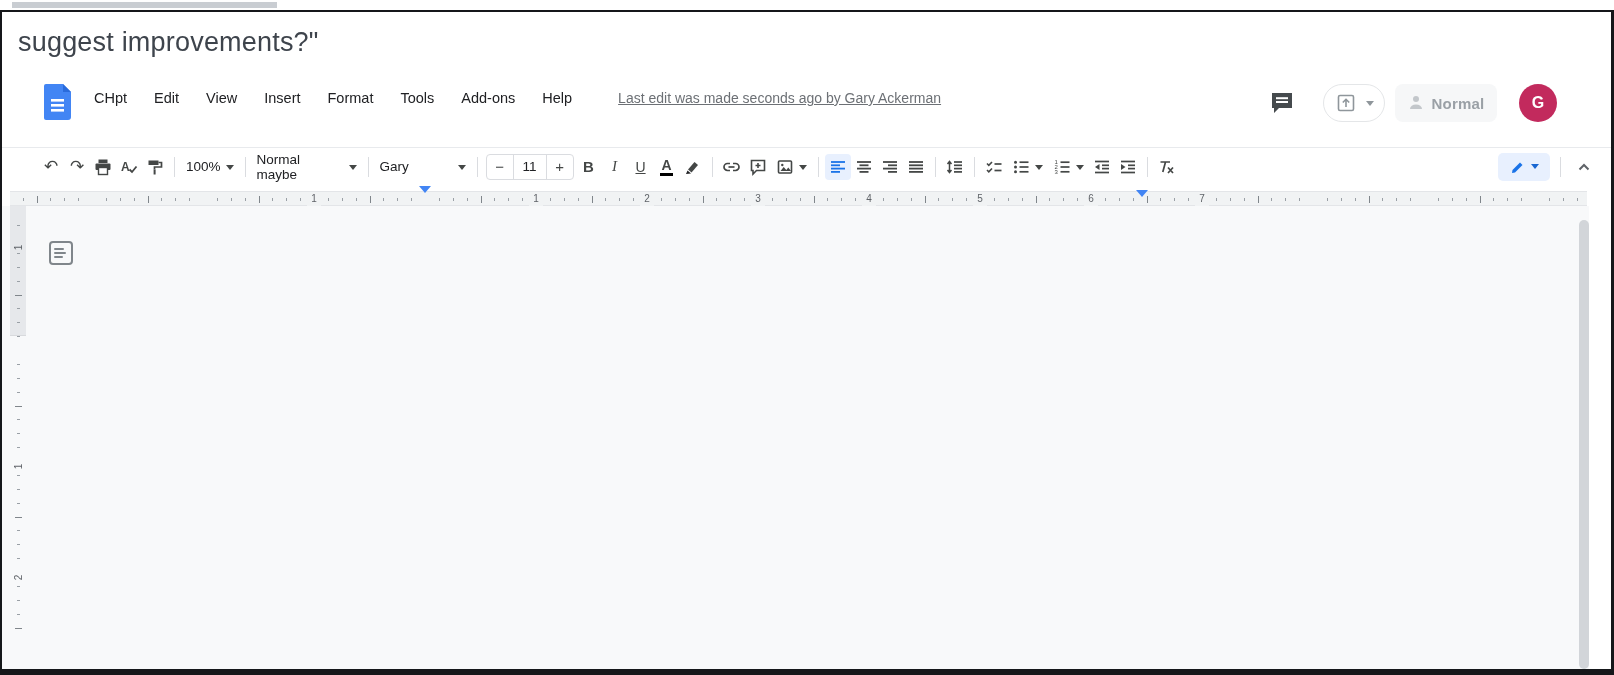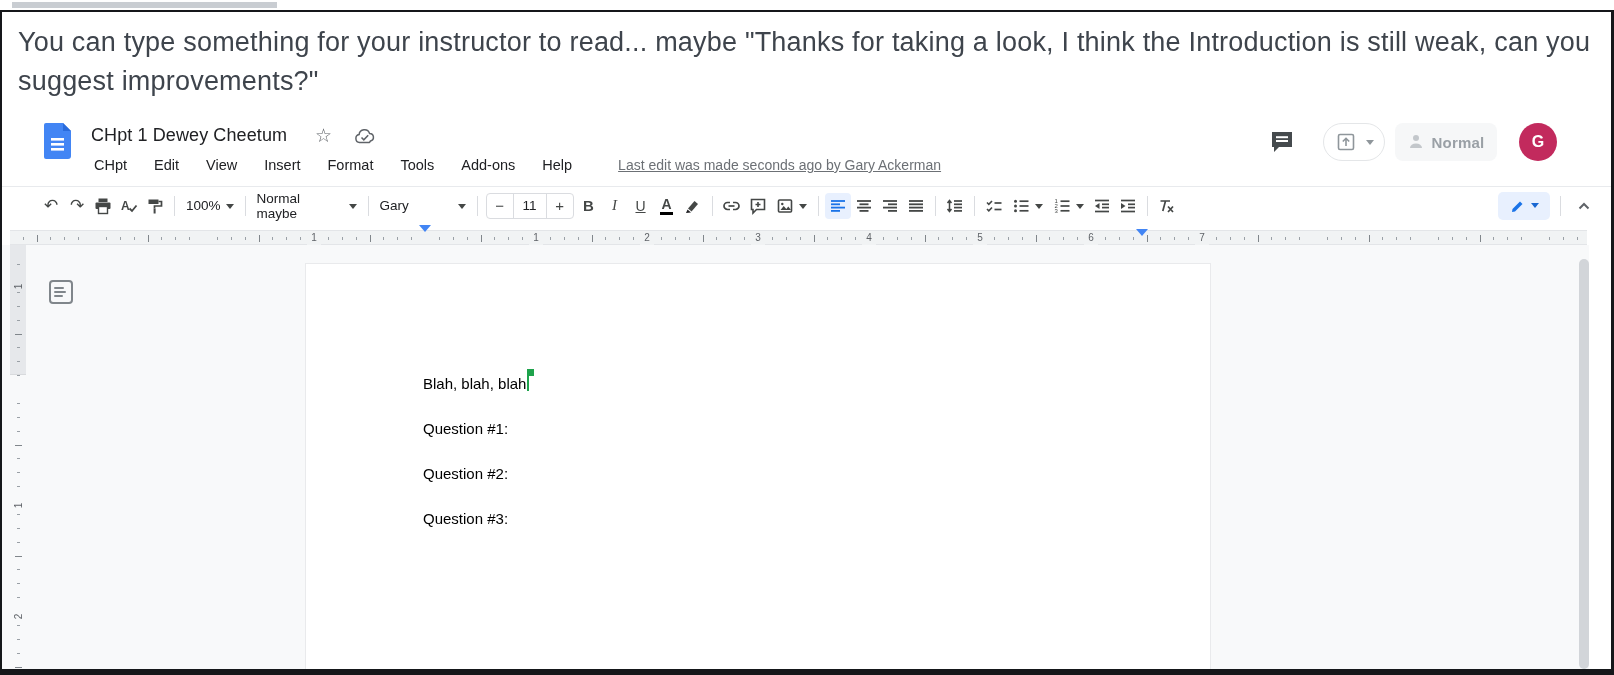--- a/index.html
+++ b/index.html
@@ -90,43 +90,32 @@
   svg { display:block; }
 </style>
 </head>
 <body>
 
 <div class="top-strip"></div>
 
 <div class="frame">
 
   <div class="instruction">
-    <div>You can type something for your instructor to read... maybe "Thanks for taking a look, I think the Introduction is still weak, can you</div>
     <div>suggest improvements?"</div>
   </div>
 
   <div class="gd-header">
     <div class="docs-icon">
       <svg width="27" height="36" viewBox="0 0 27 36">
         <path d="M2 0 h17 l8 8 v25 a3 3 0 0 1 -3 3 h-22 a2 2 0 0 1 -2 -2 v-32 a2 2 0 0 1 2 -2 z" fill="#4285f4"></path>
         <path d="M19 0 l8 8 h-8 z" fill="#2a6bdb"></path>
         <rect x="7" y="15" width="13" height="2.6" fill="#fff"></rect>
         <rect x="7" y="20" width="13" height="2.6" fill="#fff"></rect>
         <rect x="7" y="25" width="13" height="2.6" fill="#fff"></rect>
       </svg>
-    </div>
-    <div class="title-row">
-      <span class="doc-title">CHpt 1 Dewey Cheetum</span>
-      <span class="star">☆</span>
-      <span class="cloud">
-        <svg width="22" height="18" viewBox="0 0 22 18">
-          <path d="M5.5 14.5 a4 4 0 0 1 -.4 -7.9 a5.4 5.4 0 0 1 10.5 -1.2 a3.8 3.8 0 0 1 .9 7.5 q-.4 .9 -1.2 1.6 z" fill="none" stroke="#5f6368" stroke-width="1.5"></path>
-          <polyline points="7.5,9.5 9.8,11.8 14.2,7.2" fill="none" stroke="#5f6368" stroke-width="1.6"></polyline>
-        </svg>
-      </span>
     </div>
     <div class="menu-row">
       <span class="menu-item">CHpt</span>
       <span class="menu-item">Edit</span>
       <span class="menu-item">View</span>
       <span class="menu-item">Insert</span>
       <span class="menu-item">Format</span>
       <span class="menu-item">Tools</span>
       <span class="menu-item">Add-ons</span>
       <span class="menu-item">Help</span>
@@ -526,25 +515,17 @@
         <i class="vtick" style="top: 407.625px;"></i>
         <i class="vtick tall" style="top: 421.5px;"></i>
       </div>
 
     <span class="outline-icon">
         <i></i>
         <i></i>
         <i></i>
       </span>
 
-    <div class="page">
-      <div class="page-content">
-        <div class="para"><span>Blah, blah, blah</span><span class="collab-cursor"></span></div>
-        <div class="para"><span>Question #1:</span></div>
-        <div class="para"><span>Question #2:</span></div>
-        <div class="para"><span>Question #3:</span></div>
-      </div>
-    </div>
 
     <div class="scrollbar"></div>
   </div>
 
 </div>
 
 </body></html>

